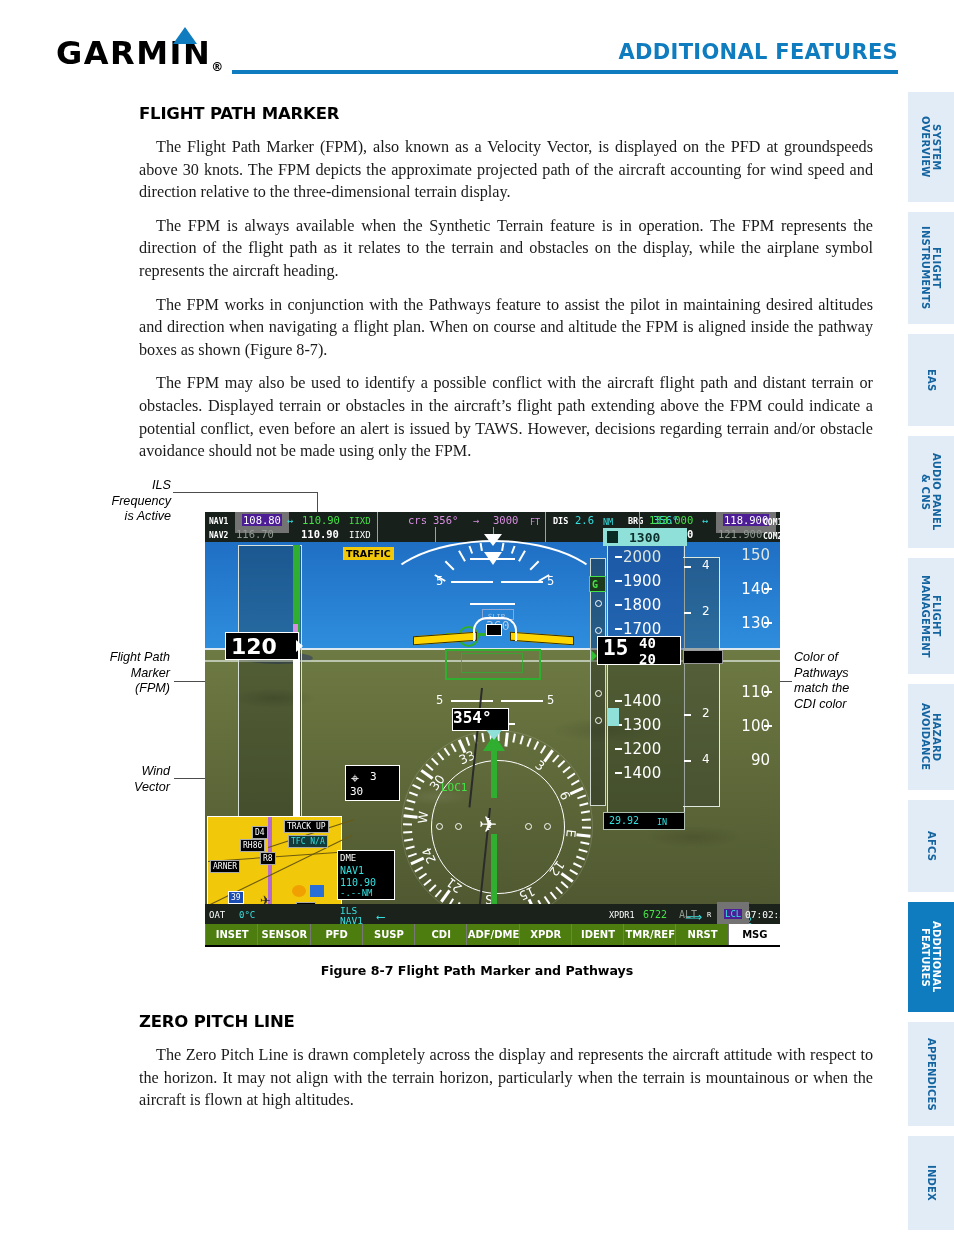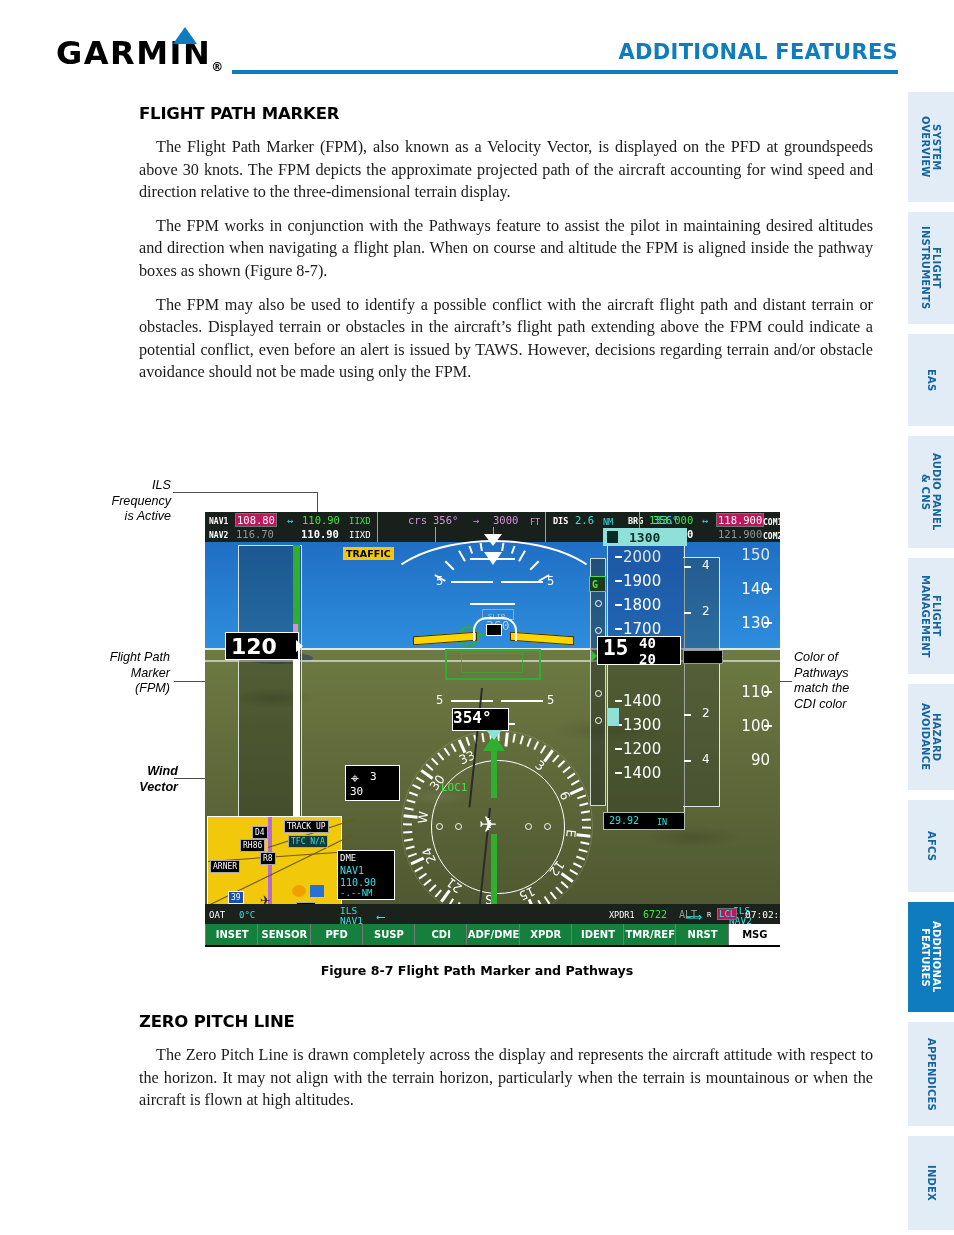--- a/index.html
+++ b/index.html
@@ -69,21 +69,21 @@
   .pfd{
     position:absolute;left:205px;top:42px;width:575px;height:435px;
     background:#000;overflow:hidden;font-family:"DejaVu Sans Mono",monospace;
   }
   
   .navbar{position:absolute;left:0;top:0;width:575px;height:30px;background:#18201c;}
   .nv{position:absolute;font-size:10.5px;line-height:15px;white-space:nowrap;}
   .nv.sm{font-size:8px;font-weight:bold;}
   .c-grn{color:#46e246;}.c-wht{color:#ffffff;}.c-gry{color:#8f9a92;}
   .c-cyn{color:#35e0e0;}.c-mag{color:#d98fe0;}
-  .box-hl{border:1px solid #737373;padding:0 1px;background:#be185d;}
+  .box-hl{border:7px solid #737373;padding:0 1px;background:#4c1d95;}
   .vsep{position:absolute;width:1px;background:#9aa49d;}
 
   
   .sky{position:absolute;left:0;top:30px;width:575px;height:108px;background:linear-gradient(#1f6fc4,#2f8ede);}
   .gnd{position:absolute;left:0;top:138px;width:575px;height:267px;
        background:linear-gradient(#6e7a43,#5c6638 55%,#4e5730);}
   .gnd:after{content:"";position:absolute;inset:0;
     background:
       radial-gradient(ellipse 60px 14px at 12% 18%,rgba(0,0,0,.16),transparent 70%),
       radial-gradient(ellipse 80px 18px at 70% 30%,rgba(0,0,0,.13),transparent 70%),
@@ -178,21 +178,21 @@
   .insetlbl{position:absolute;background:#000;border:1px solid #aaa;font-size:8px;color:#fff;padding:1px 2px;}
   .road{position:absolute;background:#6b5a10;height:1.3px;transform-origin:0 0;}
   .magline{position:absolute;left:60px;top:0;width:4px;height:102px;background:#b56ad0;}
 
   
   .dmebox{position:absolute;left:132px;top:338px;width:56px;height:48px;background:#000;border:1px solid #fff;}
   
   .windbox{position:absolute;left:140px;top:253px;width:53px;height:34px;background:#000;border:1px solid #fff;}
   
   .btmbar{position:absolute;left:0;top:392px;width:575px;height:20px;background:#1b221c;}
-  .sk{position:absolute;top:412px;height:21px;background:#15803d;border-left:1px solid #777;
+  .sk{position:absolute;top:412px;height:21px;background:#4d7c0f;border-left:1px solid #777;
       color:#fff;font-size:10px;font-family:"DejaVu Sans",sans-serif;font-weight:bold;
       display:flex;align-items:center;justify-content:center;}
   .sk.on{background:#fff;color:#000;}
   .traffic{position:absolute;left:138px;top:35px;background:#f2c80a;color:#000;font-size:9.5px;
      font-weight:bold;padding:1px 3px;font-family:"DejaVu Sans",sans-serif;}
 
   .figcap{
     position:absolute;left:0;top:963px;width:954px;text-align:center;
     font-family:"DejaVu Sans",sans-serif;font-weight:bold;font-size:12.6px;color:#000;
   }
@@ -254,38 +254,39 @@
         <span class="tab-label">APPENDICES</span>
       </div>
       <div class="tab" style="height: 94px;">
         <span class="tab-label">INDEX</span>
       </div>
     </div>
 
   <div class="content">
     <h2 class="sec">FLIGHT PATH MARKER</h2>
     <p class="body">The Flight Path Marker (FPM), also known as a Velocity Vector, is displayed on the PFD at groundspeeds above 30 knots.  The FPM depicts the approximate projected path of the aircraft accounting for wind speed and direction relative to the three-dimensional terrain display.</p>
+    <p class="body">The FPM is always available when the Synthetic Terrain feature is in operation.  The FPM represents the direction of the flight path as it relates to the terrain and obstacles on the display, while the airplane symbol represents the aircraft heading.</p>
     <p class="body">The FPM works in conjunction with the Pathways feature to assist the pilot in maintaining desired altitudes and direction when navigating a flight plan.  When on course and altitude the FPM is aligned inside the pathway boxes as shown (Figure 8-7).</p>
     <p class="body">The FPM may also be used to identify a possible conflict with the aircraft flight path and distant terrain or obstacles.  Displayed terrain or obstacles in the aircraft’s flight path extending above the FPM could indicate a potential conflict, even before an alert is issued by TAWS.  However, decisions regarding terrain and/or obstacle avoidance should not be made using only the FPM.</p>
   </div>
 
   <div class="figure">
 
     <div class="callout r" style="left:76px;top:8px;width:95px;white-space:pre-line;">ILS
 Frequency
 is Active</div>
     <div class="lead" style="left:173px;top:22px;width:145px;"></div>
     <div class="leadv" style="left:317px;top:22px;height:24px;"></div>
 
     <div class="callout r" style="left:68px;top:180px;width:102px;white-space:pre-line;">Flight Path
 Marker
 (FPM)</div>
     <div class="lead" style="left:174px;top:211px;width:31px;"></div>
 
-    <div class="callout r" style="left:92px;top:294px;width:86px;white-space:pre-line;font-weight:bold;">Wind
+    <div class="callout r" style="left:84px;top:294px;width:86px;white-space:pre-line;">Wind
 Vector</div>
     <div class="lead" style="left:174px;top:308px;width:31px;"></div>
 
     <div class="callout" style="left:794px;top:180px;width:105px;white-space:pre-line;">Color of
 Pathways
 match the
 CDI color</div>
     <div class="lead" style="left:760px;top:211px;width:32px;"></div>
 
     <div class="pfd">

